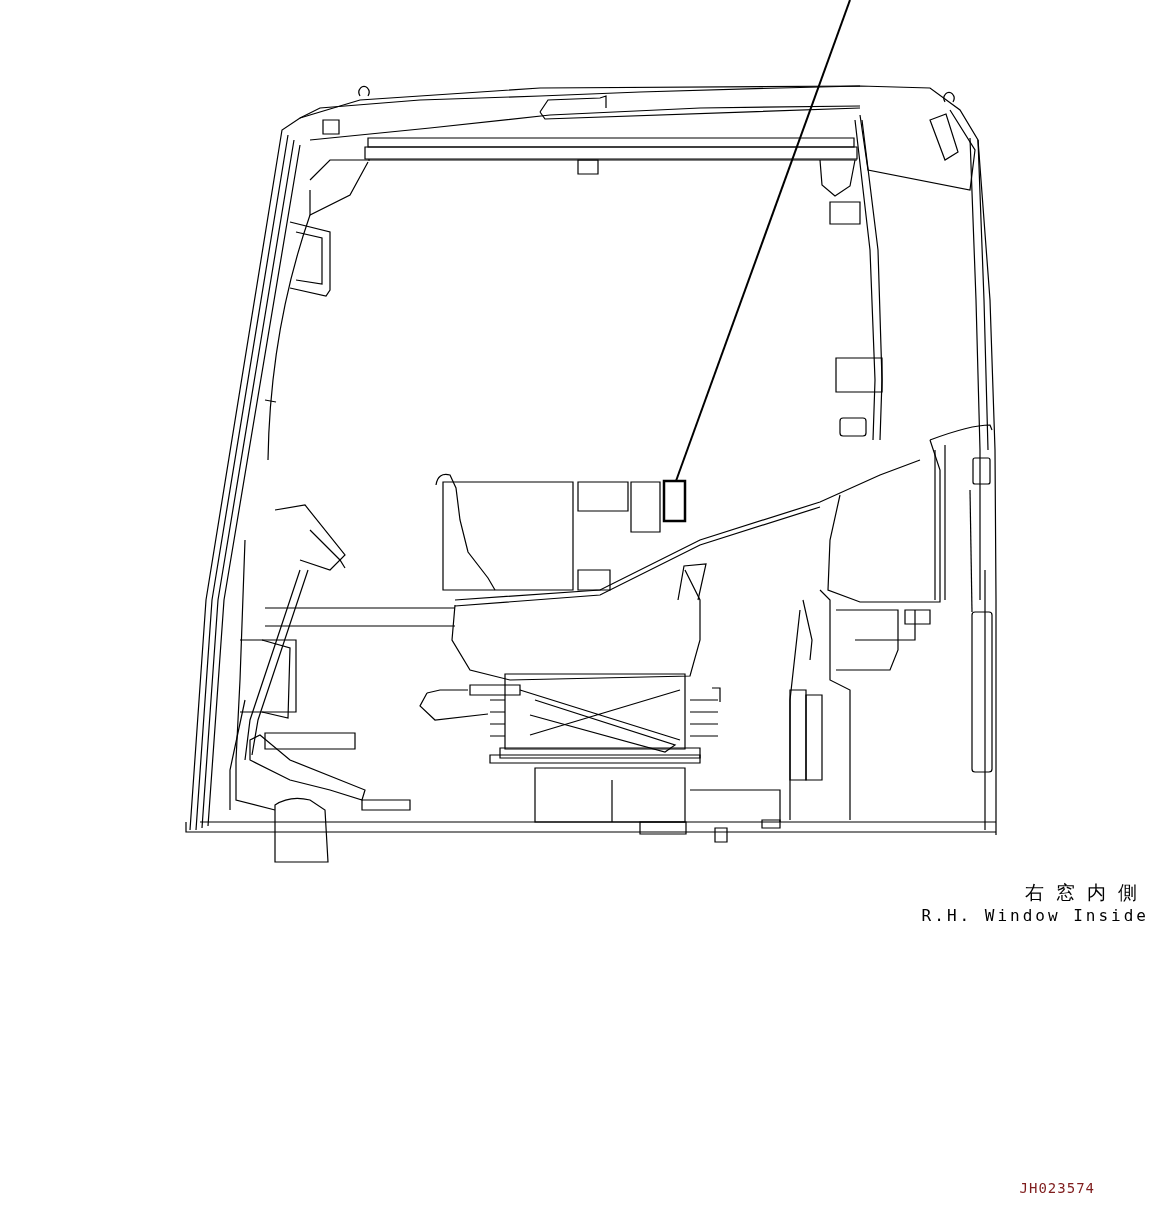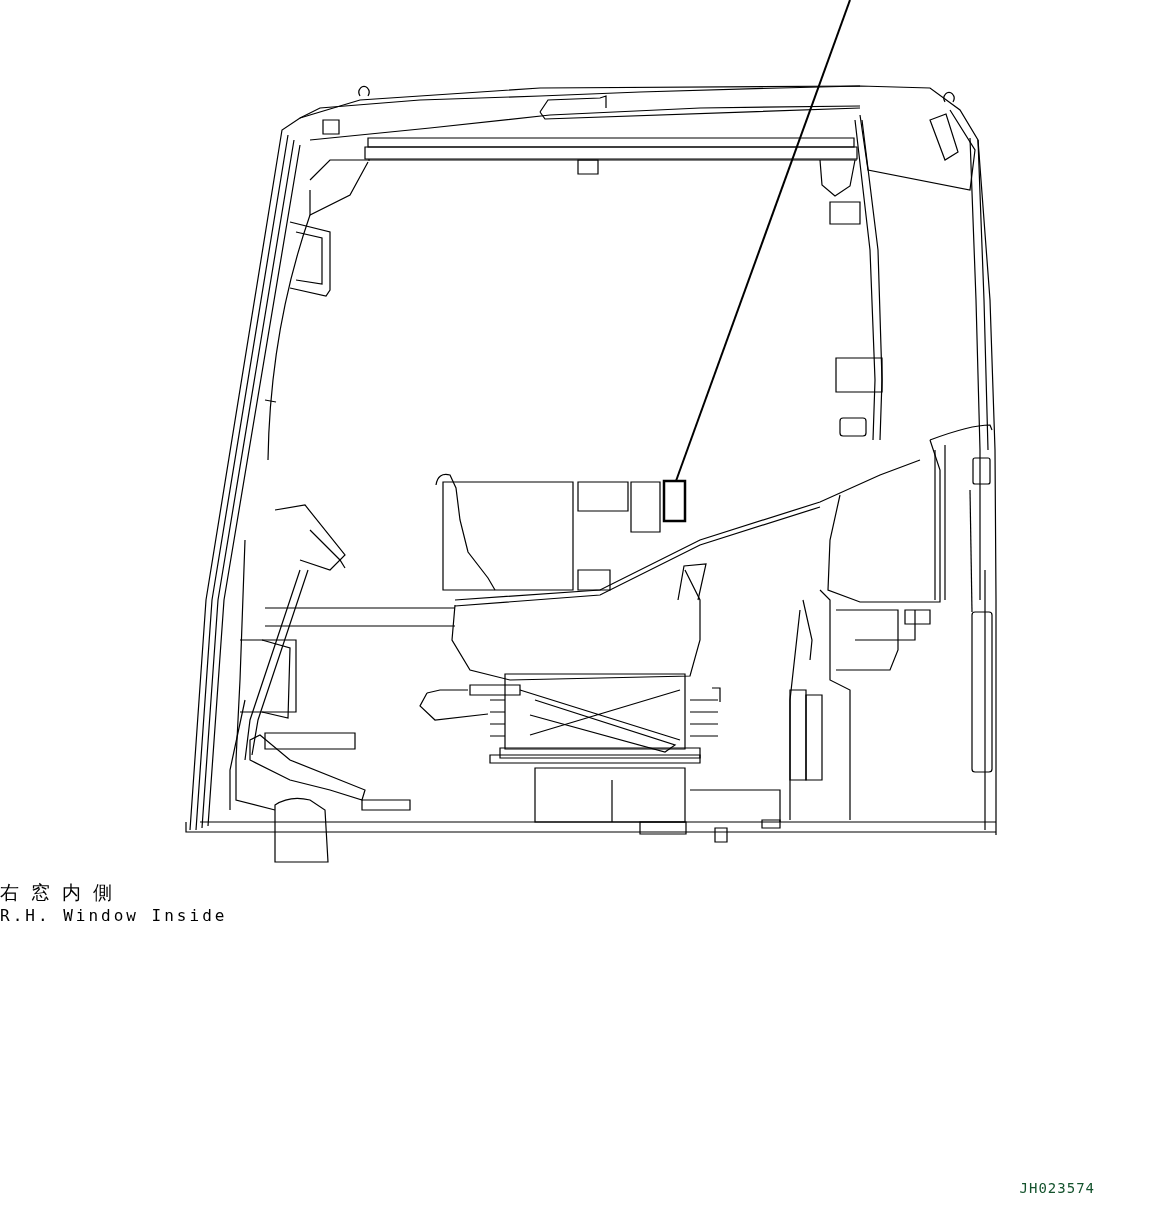--- a/index.html
+++ b/index.html
@@ -1,21 +1,21 @@
 <!DOCTYPE html>
 <html><head>
 <meta charset="utf-8">
 <style>
   html,body{margin:0;padding:0;background:#ffffff;}
   body{width:1163px;height:1226px;position:relative;overflow:hidden;font-family:"DejaVu Sans Mono",monospace;}
   #drawing{position:absolute;left:0;top:0;width:1163px;height:1226px;}
-  .caption{position:absolute;left:0;width:1149px;text-align:left;color:#000;}
+  .caption{position:absolute;left:0;width:1149px;text-align:right;color:#000;}
   #cap-jp{top:880px;font-size:19px;letter-spacing:12px;font-family:"DejaVu Sans",sans-serif;}
   #cap-en{top:906px;font-size:16px;letter-spacing:3px;}
-  #code{position:absolute;right:68px;top:1180px;font-size:14px;letter-spacing:1px;color:#14532d;margin-left:28px;}
+  #code{position:absolute;right:68px;top:1180px;font-size:14px;letter-spacing:1px;color:#7f1d1d;margin-left:28px;}
   svg *{vector-effect:non-scaling-stroke;}
 </style>
 </head>
 <body>
 
 <svg id="drawing" viewBox="0 0 1163 1226" xmlns="http://www.w3.org/2000/svg" fill="none" stroke="#000" stroke-width="1.2">
 
   <g>
     <line x1="850" y1="0" x2="676" y2="481" stroke-width="2"></line>
   </g>

